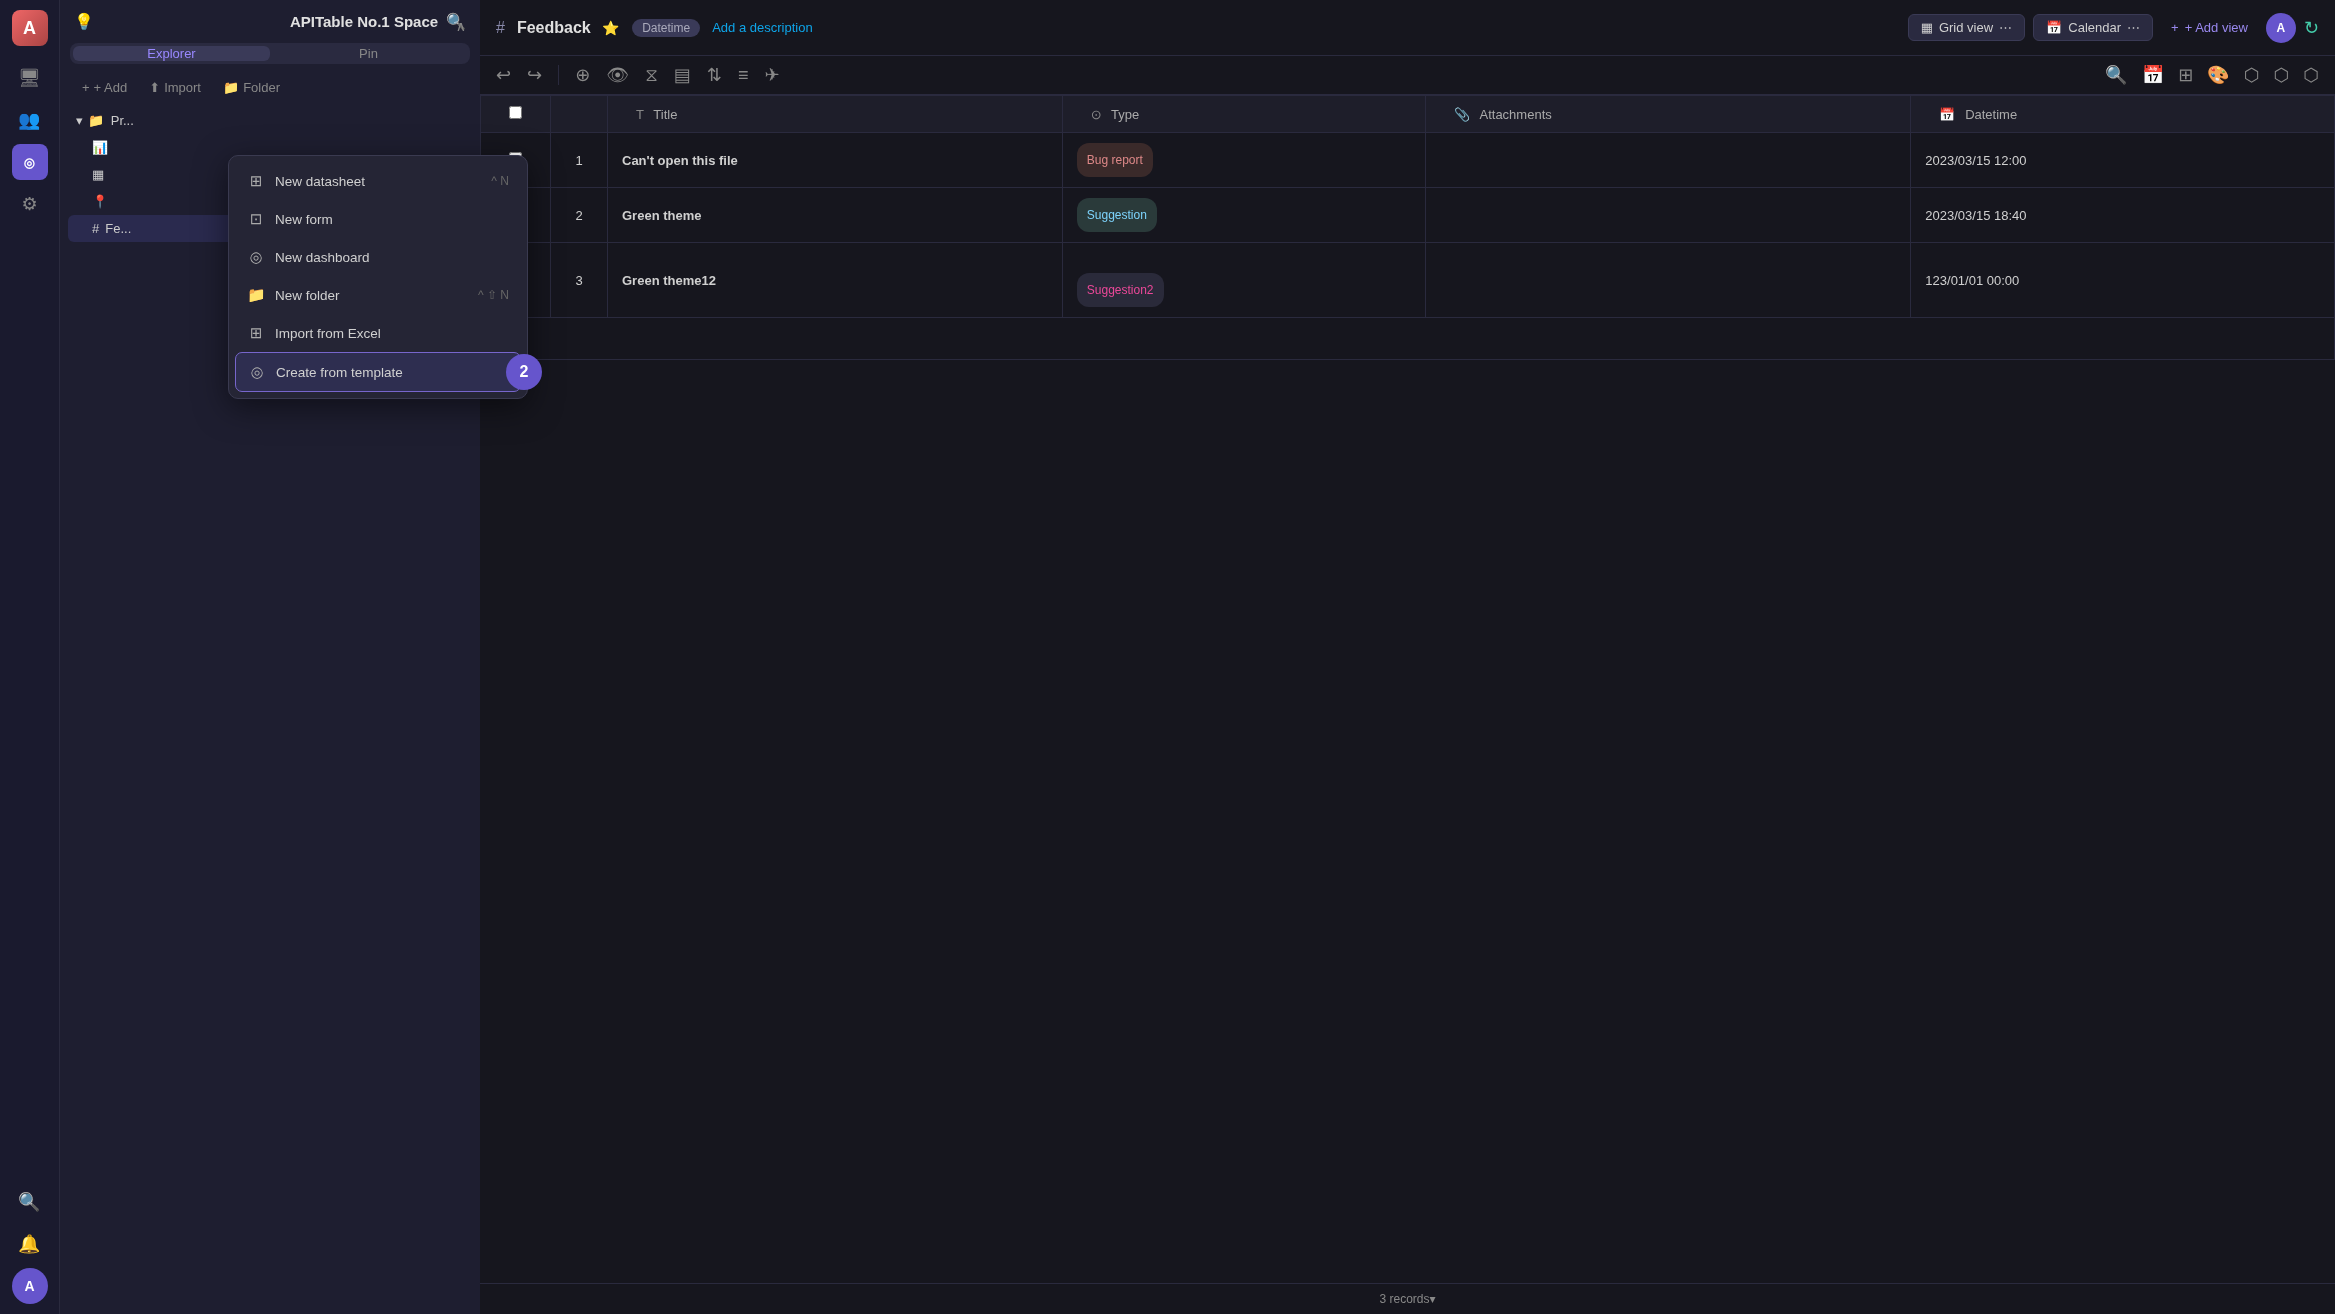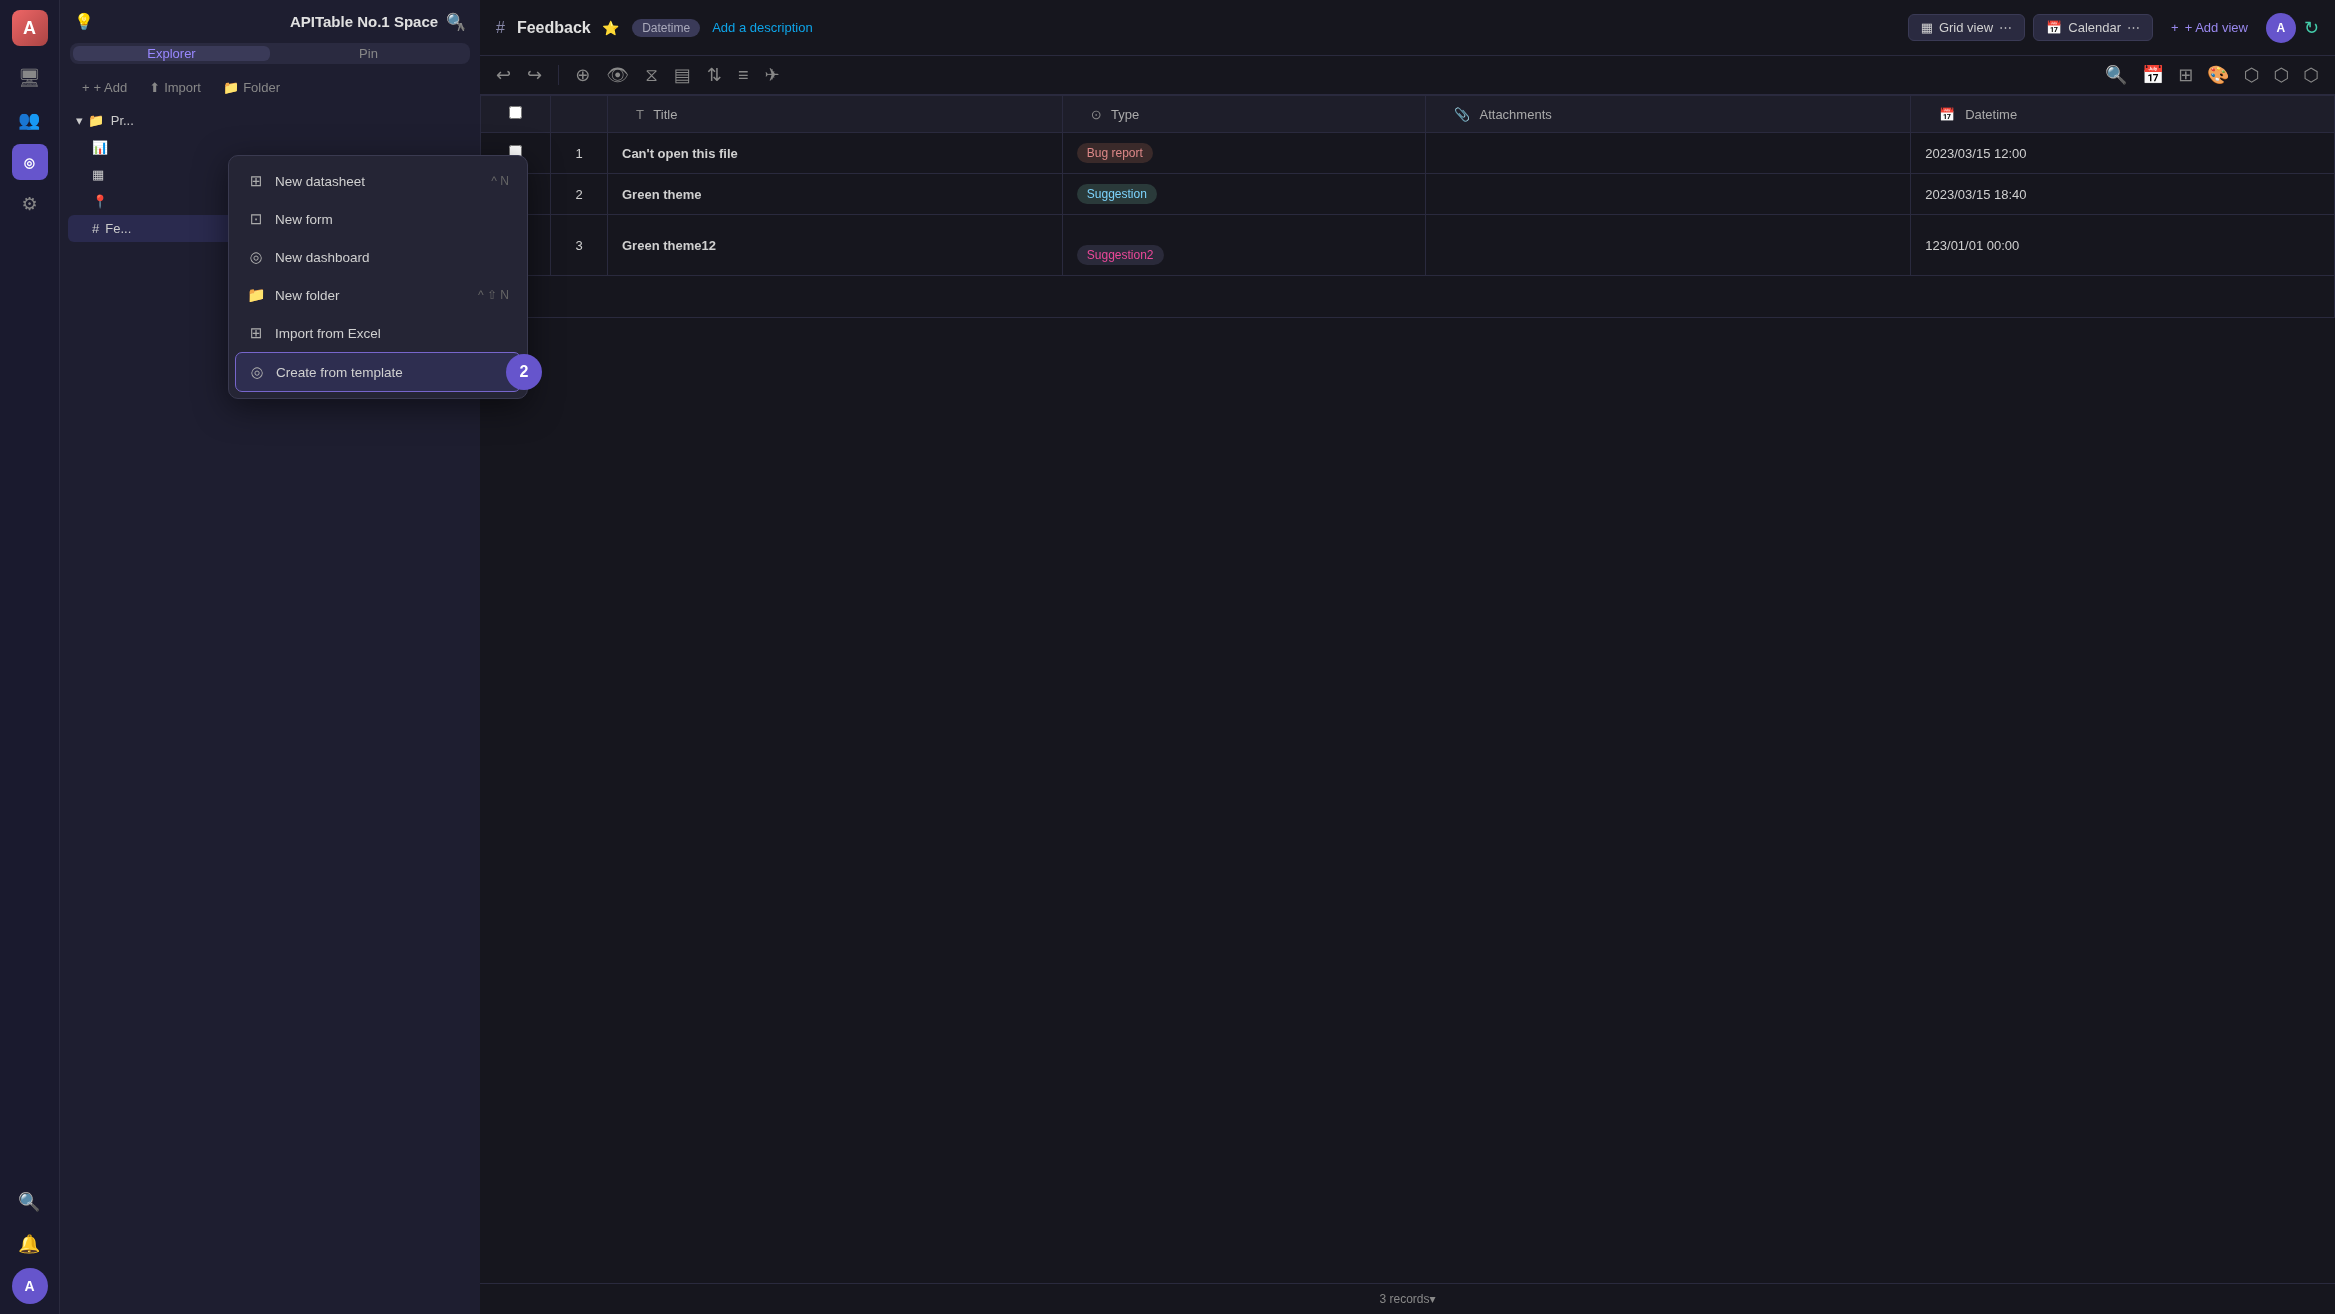--- a/index.html
+++ b/index.html
@@ -272,21 +272,21 @@
       background: #16161e;
       border: 1px solid #2a2a3e;
       padding: 10px 14px;
       font-size: 13px;
       color: #d0d0d0;
     }
     .row-num { color: #555; font-size: 12px; width: 40px; text-align: center; }
     .checkbox-cell { width: 36px; text-align: center; }
     .type-badge {
       display: inline-block;
-      padding: 3px 10px;
+      padding: 10px 10px;
       border-radius: 12px;
       font-size: 12px;
       font-weight: 500;
     }
     .badge-bug { background: #3a2a2a; color: #dd8888; }
     .badge-suggestion { background: #2a3a3a; color: #7dd3fc; }
     .badge-suggestion2 { background: #2a2a3a; color: #ec4899; margin-top: 20px; }
     .add-row { color: #555; font-size: 18px; padding: 8px 14px; cursor: pointer; }
     .status-bar {
       display: flex; align-items: center; justify-content: center;

